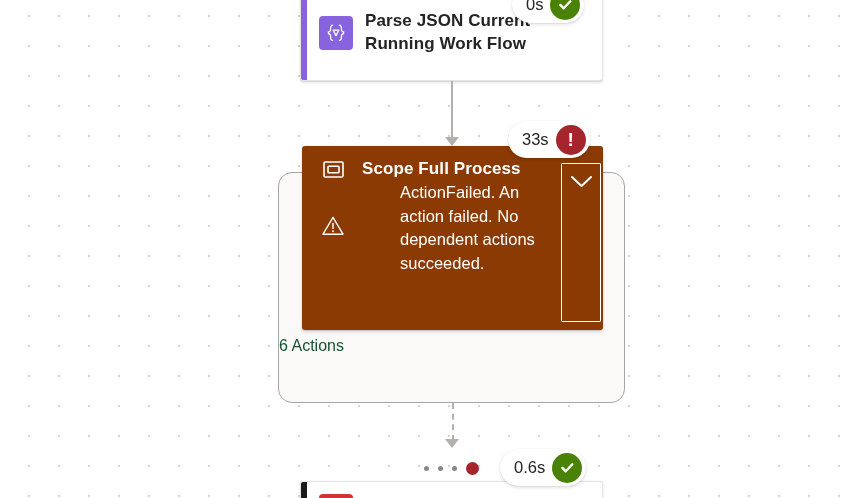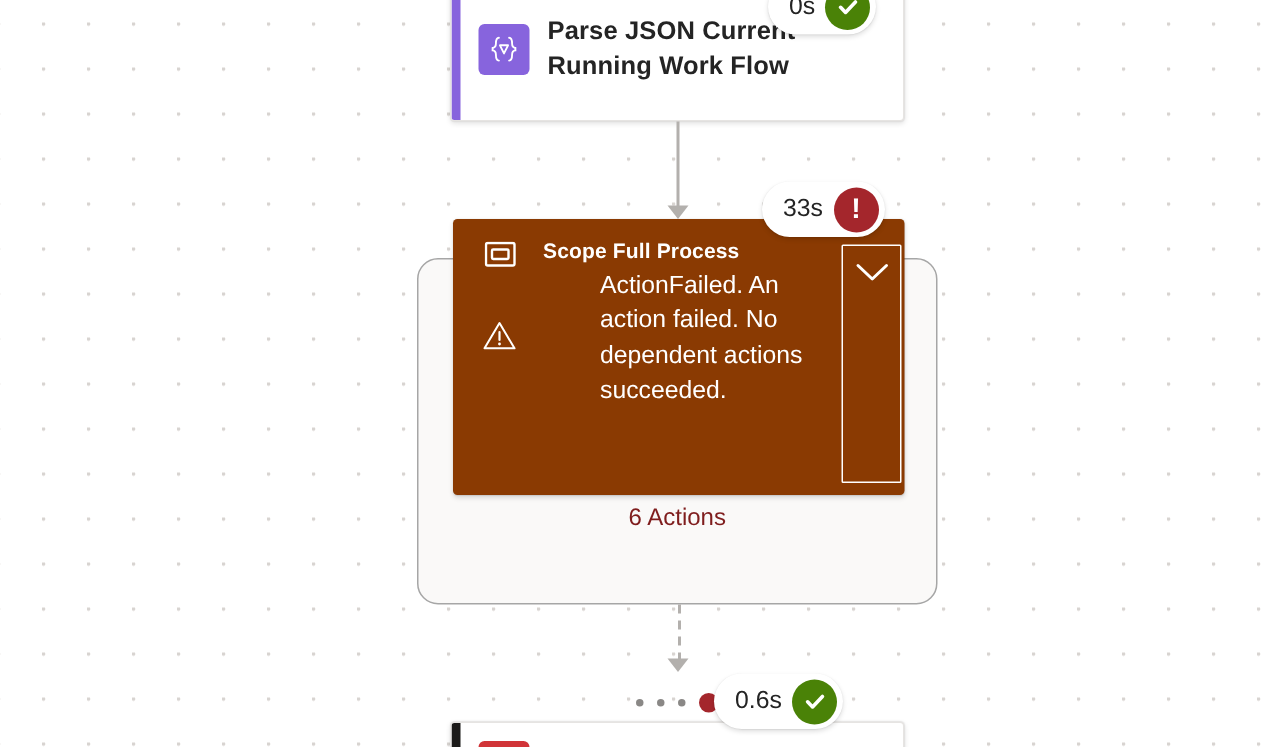--- a/index.html
+++ b/index.html
@@ -91,23 +91,23 @@
     position:absolute;
     left:278px; top:172px;
     width:347px; height:231px;
     background:#faf9f8;
     border:1.6px solid #a6a6a6;
     border-radius:14px;
   }
   #scope-actions-label {
     position:absolute;
     left:0; right:0; top:164px;
-    text-align:center;
+    text-align:left;
     font-size:16px;
-    color:#7f1d1d;
+    color:#14532d;
   }
 
   
   #node-scope-failed {
     position:absolute;
     left:302px; top:146px;
     width:301px; height:184px;
     background:#8a3a02;
     border-radius:3px;
     box-shadow:0 1.6px 3.6px rgba(0,0,0,.13), 0 .3px .9px rgba(0,0,0,.10);
@@ -116,21 +116,21 @@
   .scope-rows {
     position:absolute; left:0; top:0; right:44px; bottom:0;
     padding:10px 4px 10px 14px;
   }
   .scope-row { display:flex; align-items:flex-start; gap:12px; }
   .scope-row .gutter {
     width:34px; flex:0 0 34px;
     display:flex; justify-content:center; padding-top:5px;
   }
   .scope-title {
-    font-size:14px; font-weight:700; line-height:1.32;
+    font-size:17px; font-weight:700; line-height:1.32;
     color:#ffffff; letter-spacing:.1px;
     padding-top:2px;
   }
   .scope-error-text {
     font-size:16.5px; line-height:1.42;
     color:#ffffff;
     padding-top:1px;
     max-width:196px;
     margin-left:38px;
   }
@@ -170,21 +170,21 @@
     flex:0 0 30px;
   }
   .badge-dot.ok   { background:#4a8207; }
   .badge-dot.fail { background:#a4262c; }
   .badge-dot .glyph {
     color:#ffffff; font-size:19px; font-weight:700; line-height:1;
   }
 
   #badge-parse-json { left:512px; top:-14px; }
   #badge-scope      { left:508px; top:121px; }
-  #badge-next       { left:476px; top:449px; }
+  #badge-next       { left:500px; top:449px; }
 
   
   #run-progress-dots {
     position:absolute;
     left:424px; top:462px;
     display:flex; align-items:center; gap:9px;
   }
   #run-progress-dots .pd {
     width:5px; height:5px; border-radius:50%;
     background:#8a8886;

